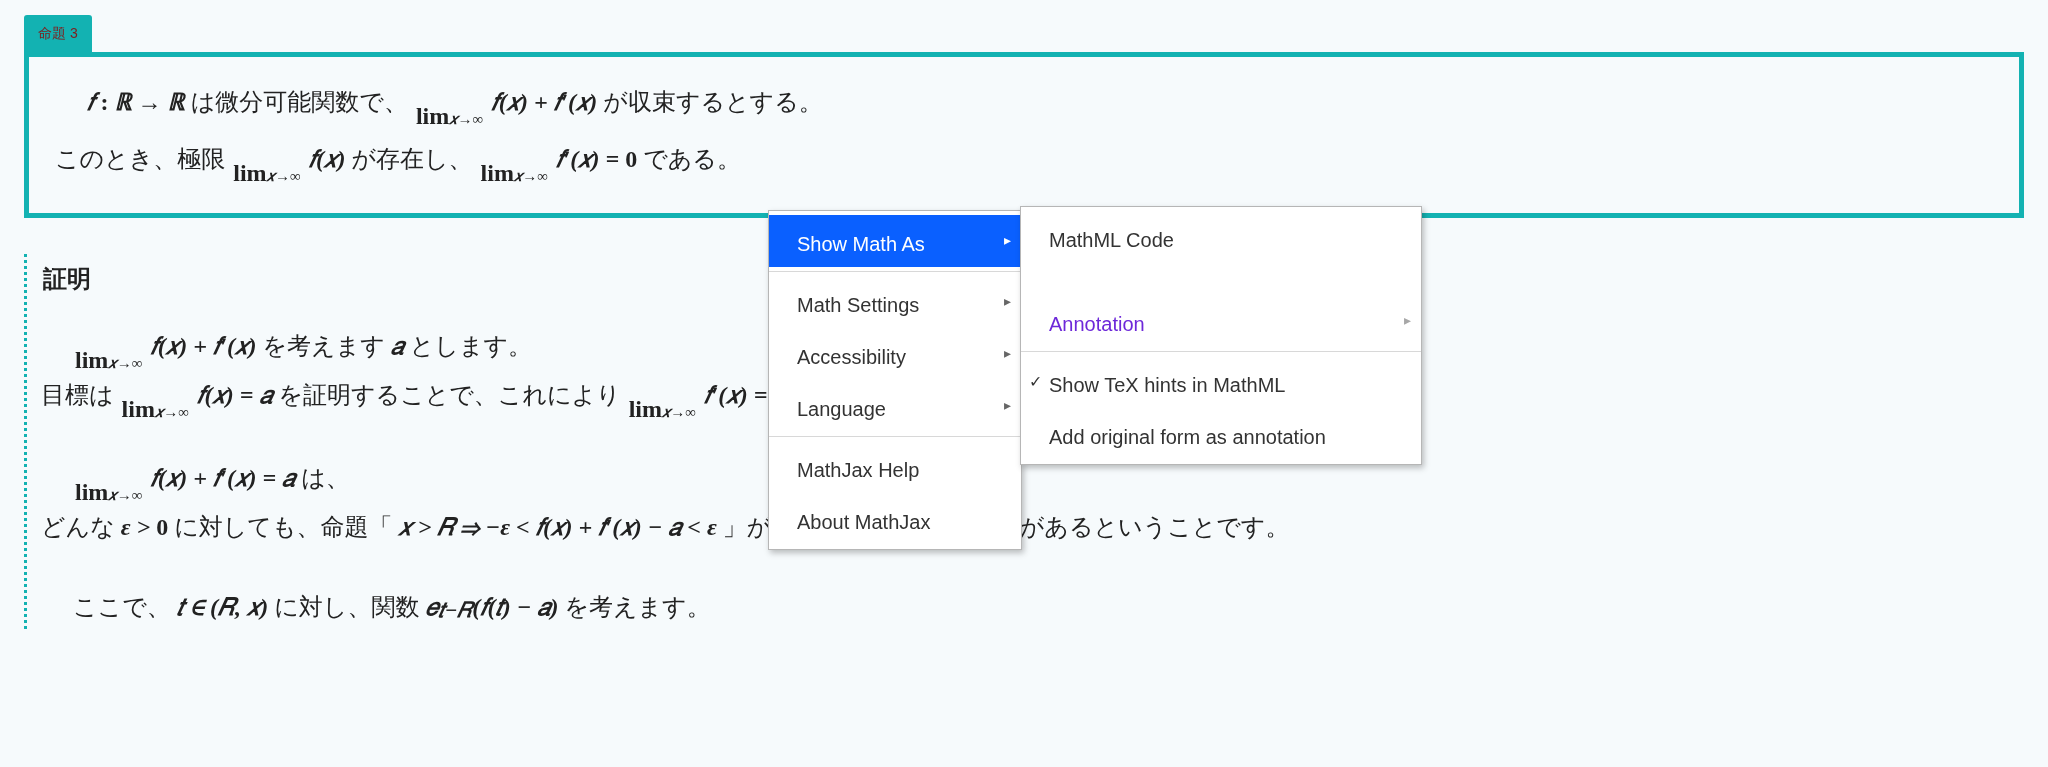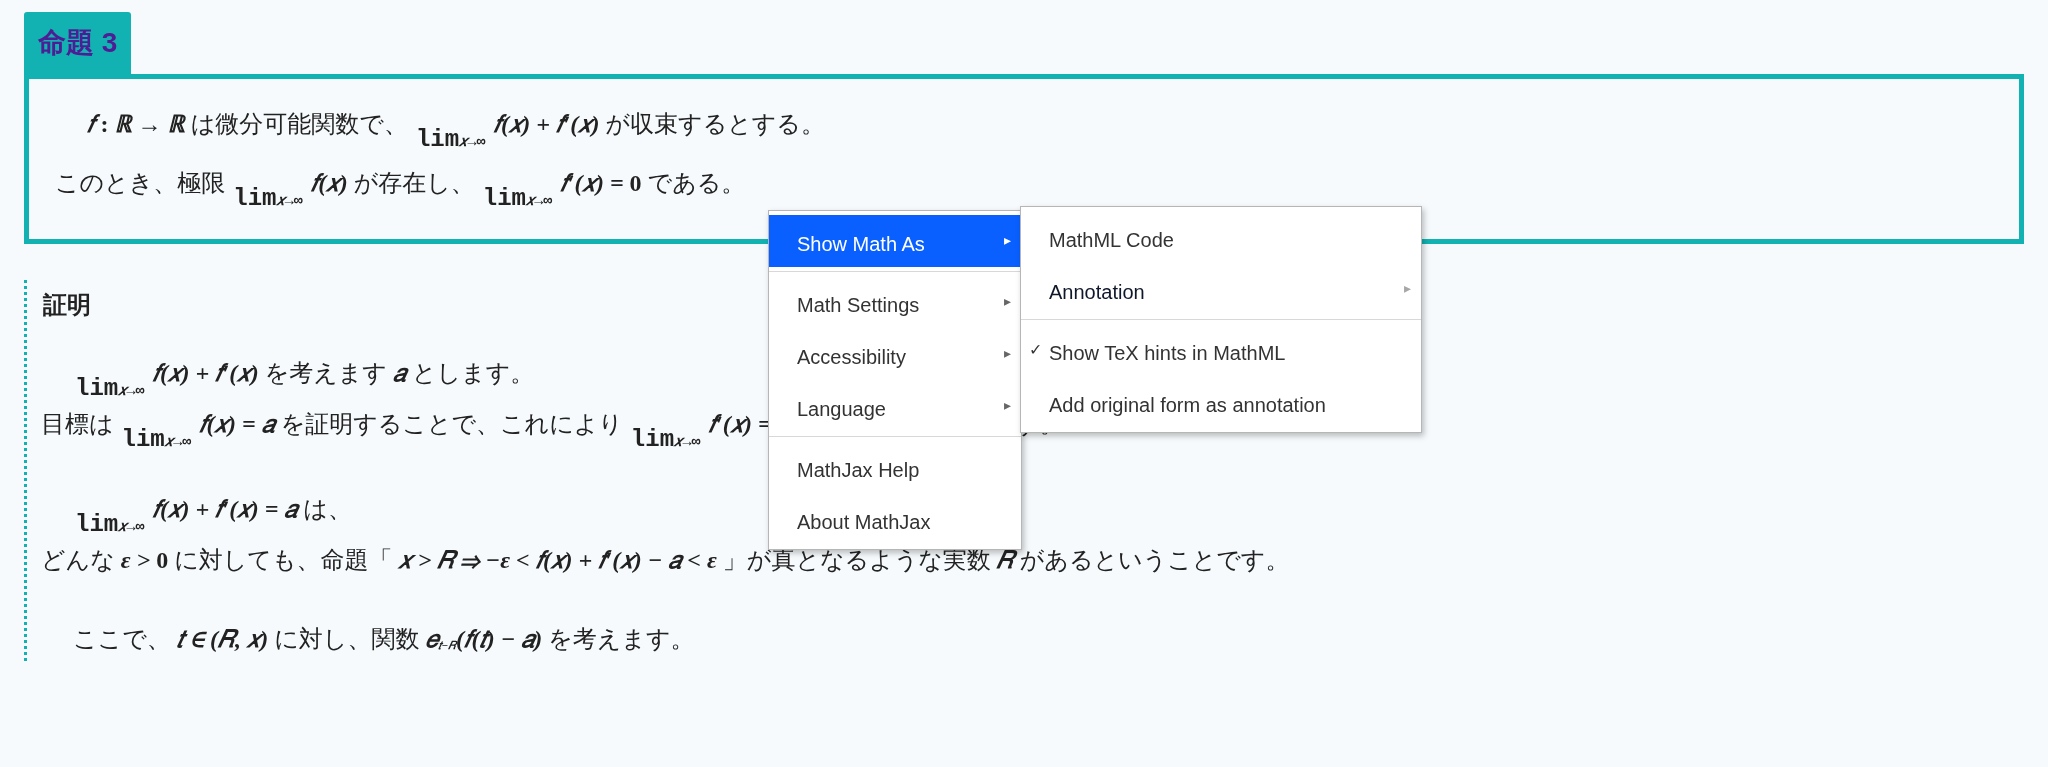--- a/index.html
+++ b/index.html
@@ -17,24 +17,24 @@
     width: 2048px;
     padding: 8px 24px 12px 24px;
     position: relative;
   }
 
   
   .prop-wrap { position: relative; margin-top: 4px; }
   .prop-tab {
     display: inline-block;
     background: #13b2b2;
-    color: #4c1d95;
-    font-weight: bold;
+    color: #7f1d1d;
+    font-weight: normal;
     padding: 6px 14px 6px 14px;
-    font-size: 28px;
+    font-size: 14px;
     border-top-left-radius: 3px;
     border-top-right-radius: 3px;
   }
   .prop-box {
     border: 5px solid #13b2b2;
     padding: 22px 26px 26px 26px;
     background: #f6fafc;
     font-family: "Times New Roman", "Hiragino Mincho ProN", "MS Mincho", serif;
   }
 
@@ -46,23 +46,23 @@
     font-family: "Times New Roman", "Hiragino Mincho ProN", "MS Mincho", serif;
   }
   .proof-title { font-weight: bold; font-size: 24px; margin: 0 0 24px 2px; }
 
   .line { margin: 2px 0; font-size: 24px; }
   .indent { padding-left: 32px; }
 
   
   .math { font-family: "Cambria Math", "STIX", "Times New Roman", serif; font-style: italic; font-weight: bold; }
   .rm  { font-style: normal; }
-  .sb  { font-size: 11px; font-style: italic; vertical-align: -2px; }
+  .sb  { font-size: 21px; font-style: italic; vertical-align: -2px; }
 
-  .lim { display: inline-block; text-align: left; line-height: 1; vertical-align: -14px; margin: 0 2px; font-family: Liberation Mono, monospace; }
+  .lim { display: inline-block; text-align: left; line-height: 1; vertical-align: -14px; margin: 0 2px; }
   .lim .limtop { font-style: normal; font-weight: bold; font-size: 24px; }
   .lim .limsub { font-style: italic; font-weight: bold; font-size: 15px; margin-top: 2px; }
 
   
   .ctx {
     position: absolute;
     background: #fff;
     border: 1px solid #b6b6b6;
     box-shadow: 2px 3px 6px rgba(0,0,0,0.25);
     font-family: "Segoe UI", sans-serif;
@@ -82,21 +82,21 @@
     content: "▸";
     position: absolute;
     right: 10px;
     top: 50%;
     transform: translateY(-50%);
     font-size: 14px;
     color: #666;
   }
   .ctx .item.hl { background: #0a60ff; color: #fff; }
   .ctx .item.hl::after { color: #fff; }
-  .ctx .item.disabled { color: #0f172a; }
+  .ctx .item.disabled { color: #6d28d9; margin-top: 32px; }
   .ctx .item.disabled::after { color: #a7a7a7; }
   .ctx .item .check {
     position: absolute;
     left: 8px;
     top: 50%;
     transform: translateY(-50%);
     font-size: 16px;
   }
 
   #menu-main { top: 210px; left: 768px; width: 252px; }

